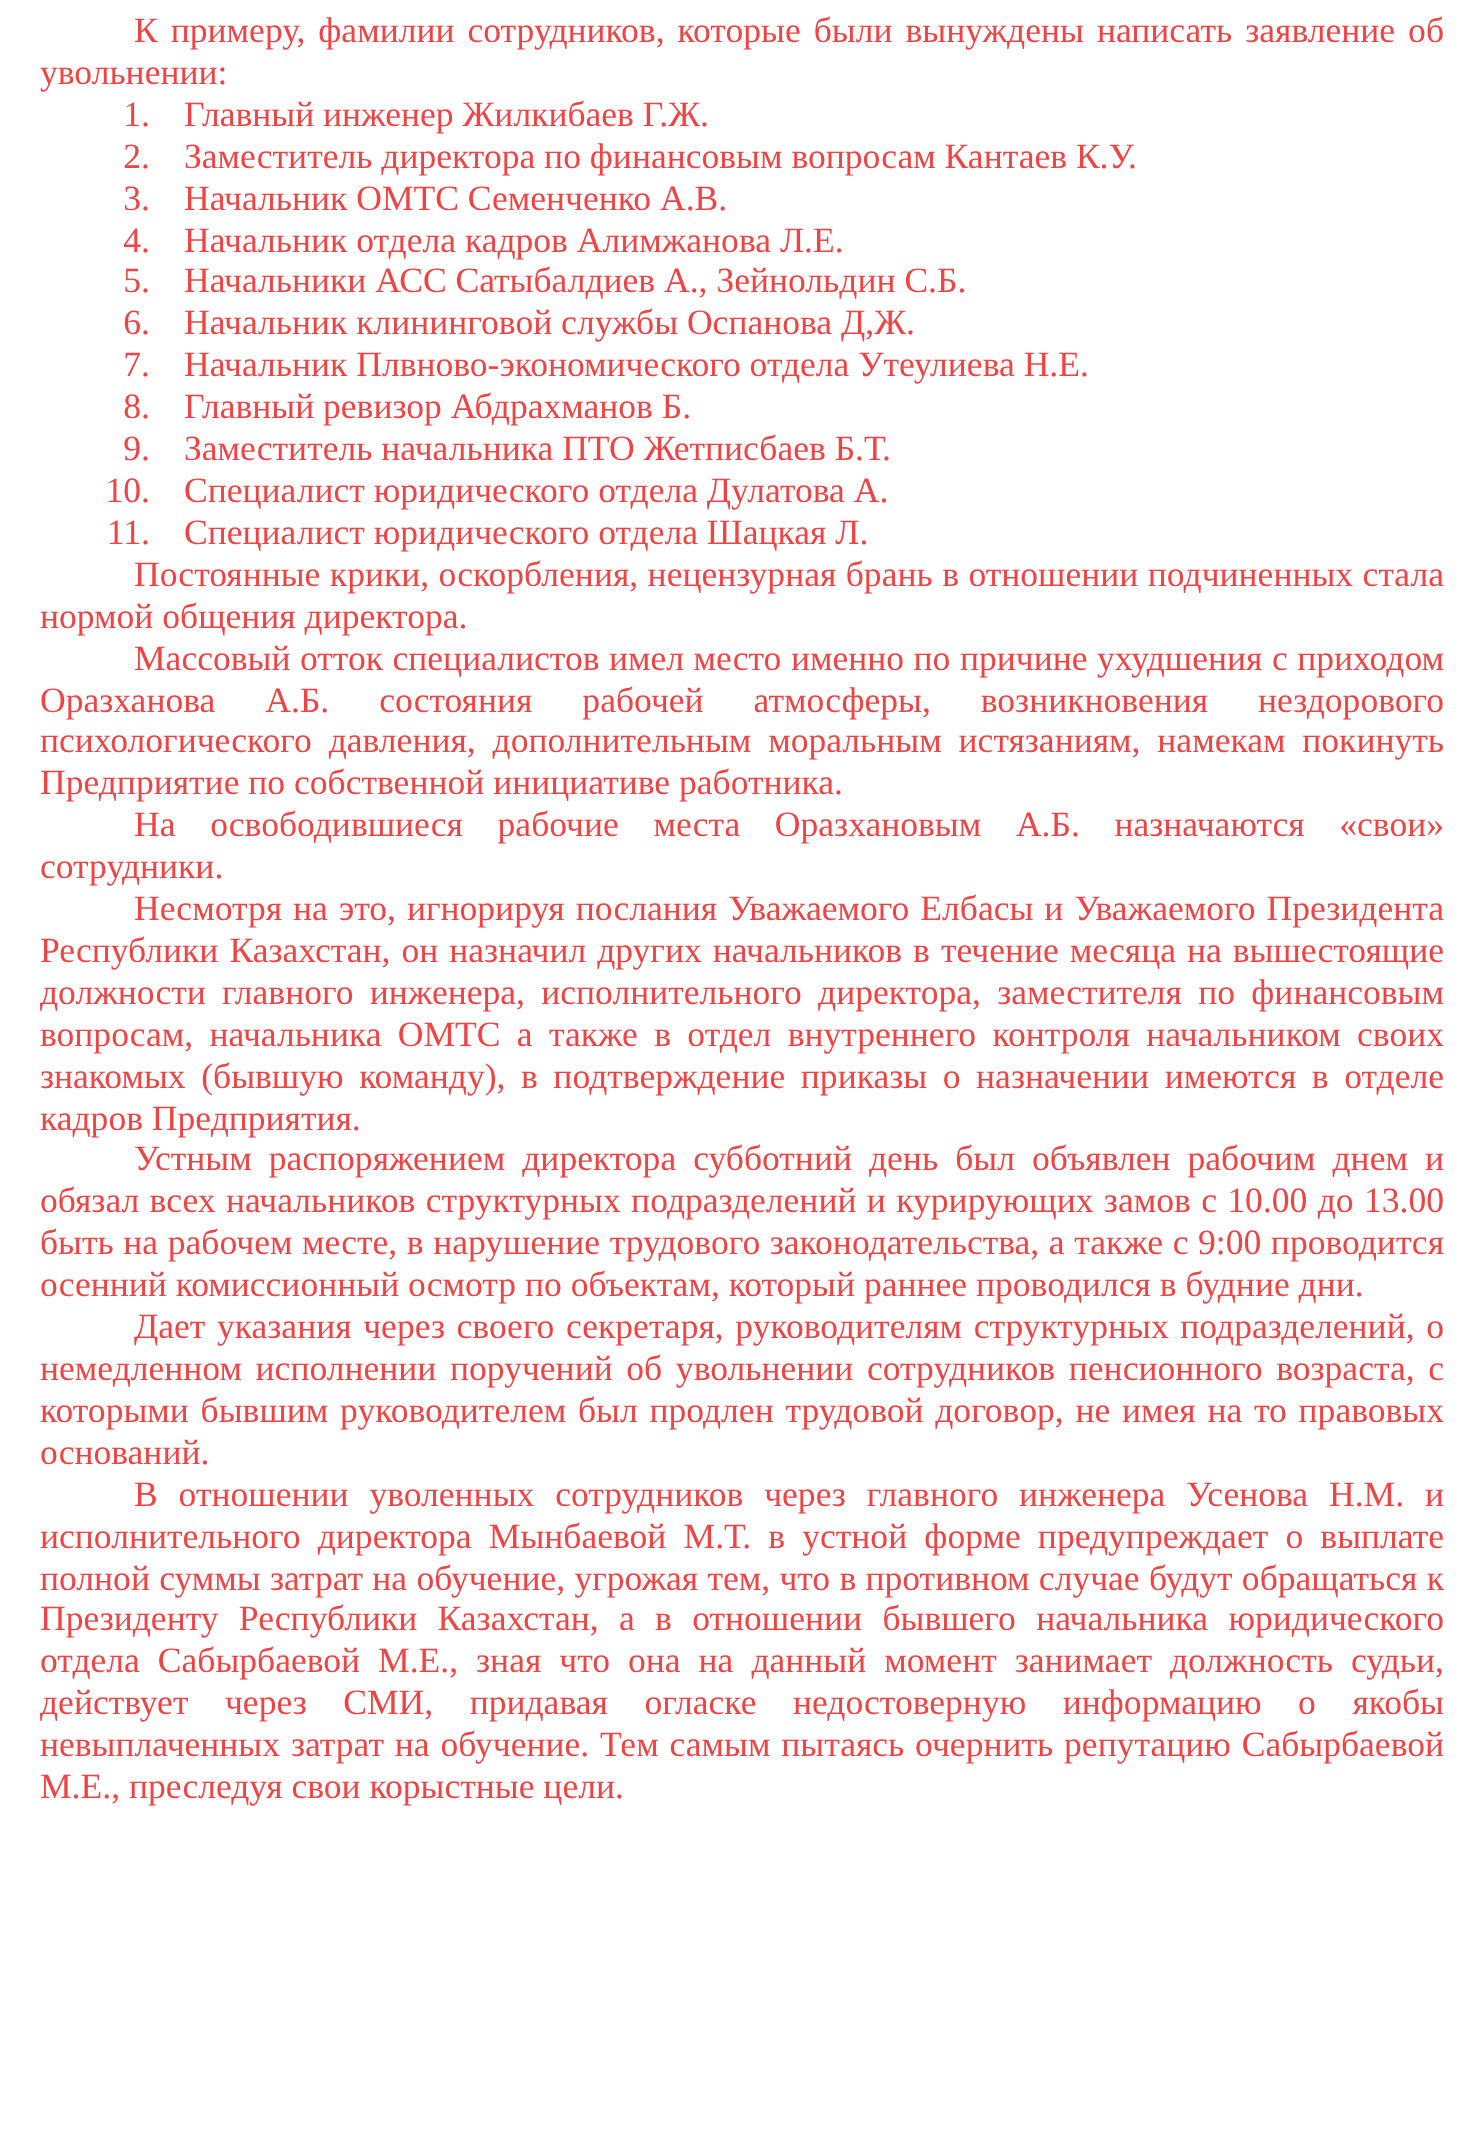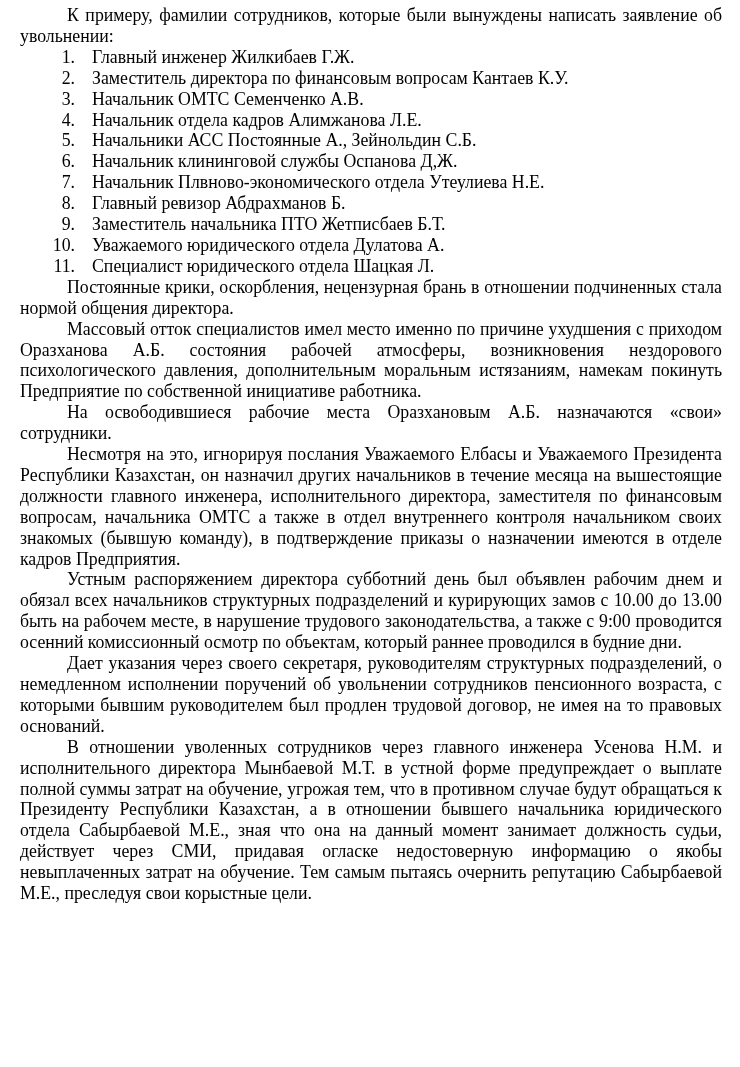--- a/index.html
+++ b/index.html
@@ -1,21 +1,21 @@
 <!DOCTYPE html>
 <html lang="ru"><head>
 <meta charset="utf-8">
 <style>
   html, body { margin: 0; padding: 0; background: #ffffff; }
   .page {
     width: 740px;
     height: 1067px;
     box-sizing: border-box;
     background: #ffffff;
-    color: #000000;
+    color: #ef4444;
     font-family: "Liberation Serif", "DejaVu Serif", serif;
     font-size: 17.8px;
     line-height: 20.9px;
     padding: 5px 18px 16px 20px;
     overflow: hidden;
   }
   .intro, .para {
     margin: 0;
     text-align: justify;
     text-indent: 47px;
@@ -44,41 +44,41 @@
       <div class="list-item">
         <span class="num">3.</span>
         <span class="txt">Начальник ОМТС Семенченко А.В.</span>
       </div>
       <div class="list-item">
         <span class="num">4.</span>
         <span class="txt">Начальник отдела кадров Алимжанова Л.Е.</span>
       </div>
       <div class="list-item">
         <span class="num">5.</span>
-        <span class="txt">Начальники АСС Постоянные А., Зейнольдин С.Б.</span>
+        <span class="txt">Начальники АСС Сатыбалдиев А., Зейнольдин С.Б.</span>
       </div>
       <div class="list-item">
         <span class="num">6.</span>
         <span class="txt">Начальник клининговой службы Оспанова Д,Ж.</span>
       </div>
       <div class="list-item">
         <span class="num">7.</span>
         <span class="txt">Начальник Плвново-экономического отдела Утеулиева Н.Е.</span>
       </div>
       <div class="list-item">
         <span class="num">8.</span>
         <span class="txt">Главный ревизор Абдрахманов Б.</span>
       </div>
       <div class="list-item">
         <span class="num">9.</span>
         <span class="txt">Заместитель начальника ПТО Жетписбаев Б.Т.</span>
       </div>
       <div class="list-item">
         <span class="num">10.</span>
-        <span class="txt">Уважаемого юридического отдела Дулатова А.</span>
+        <span class="txt">Специалист юридического отдела Дулатова А.</span>
       </div>
       <div class="list-item">
         <span class="num">11.</span>
         <span class="txt">Специалист юридического отдела Шацкая Л.</span>
       </div>
     </div>
 
   <div id="paragraphs-container">
       <p class="para"><span>Постоянные крики, оскорбления, нецензурная брань в отношении подчиненных стала нормой общения директора.</span></p>
       <p class="para"><span>Массовый отток специалистов имел место именно по причине ухудшения с приходом Оразханова А.Б. состояния рабочей атмосферы, возникновения нездорового психологического давления, дополнительным моральным истязаниям, намекам покинуть Предприятие по собственной инициативе работника.</span></p>

